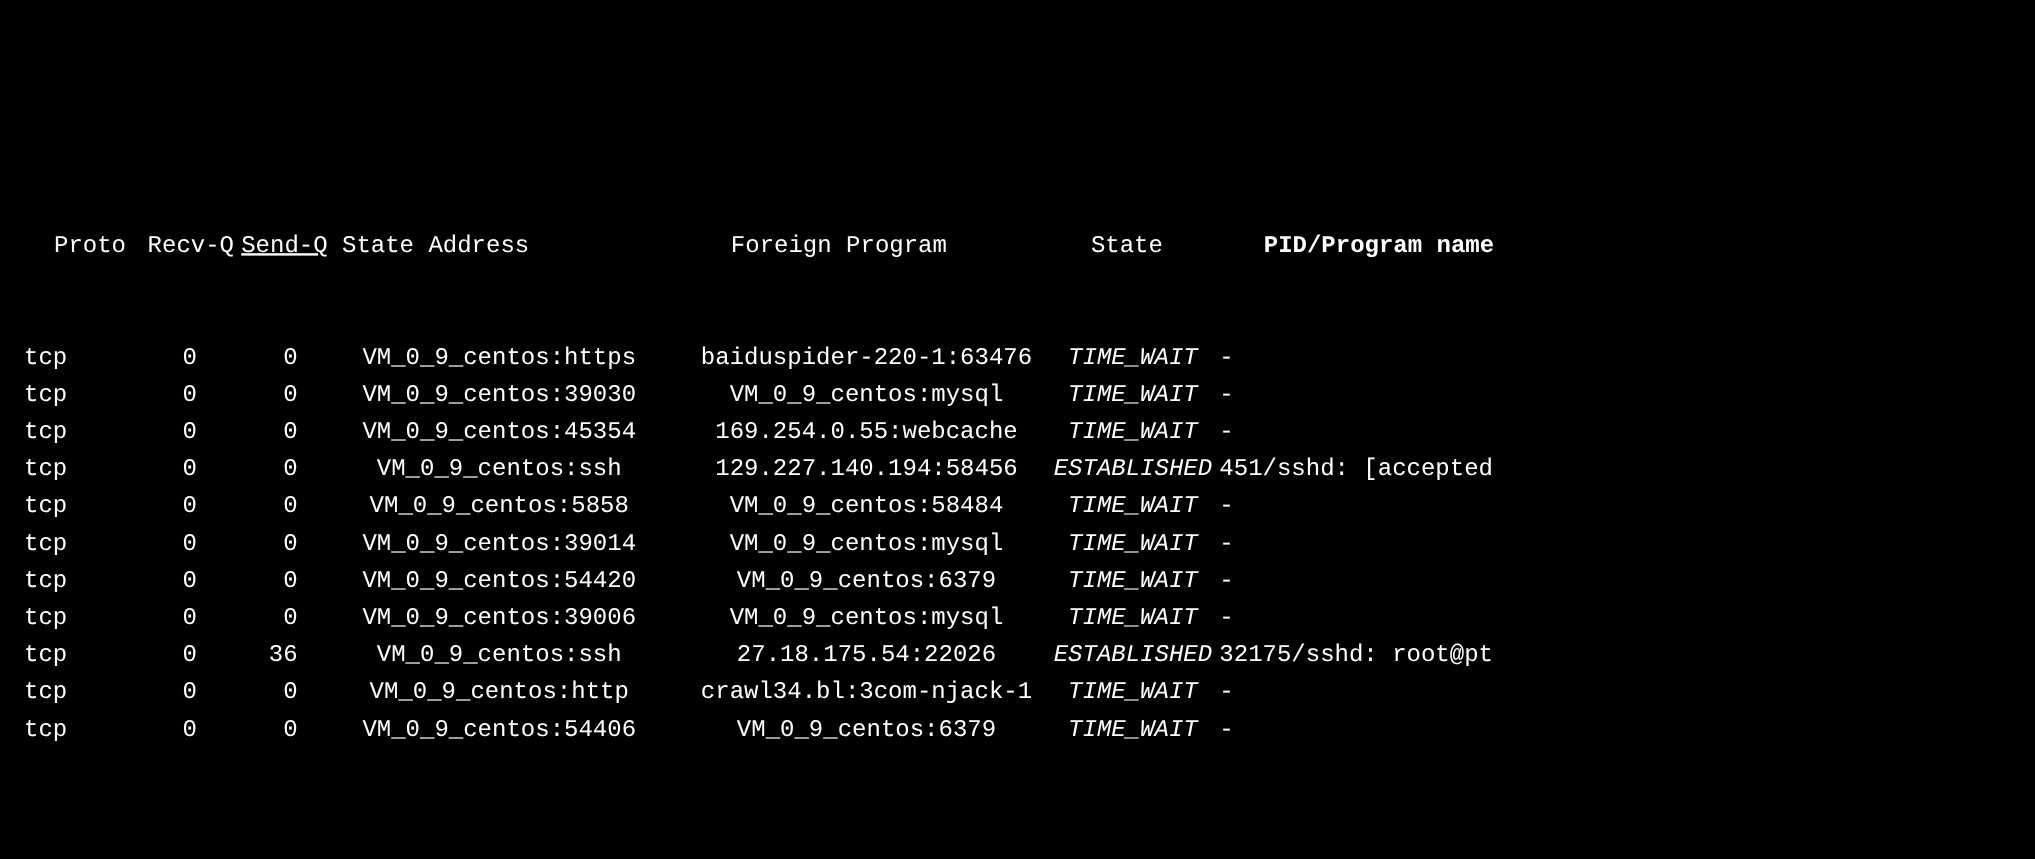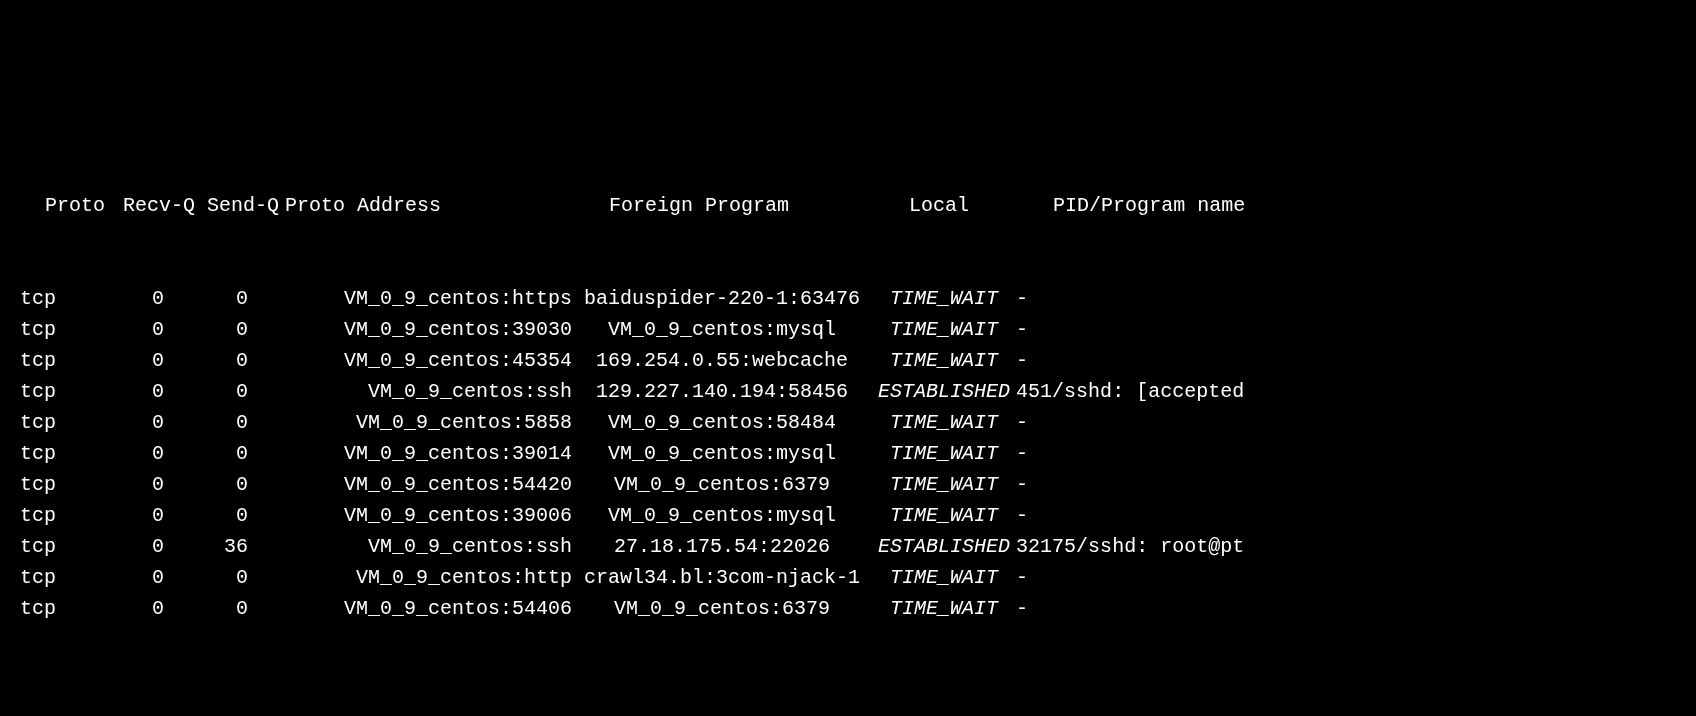--- a/index.html
+++ b/index.html
@@ -25,36 +25,36 @@
     }
     .header {
       display: block;
     }
     .row {
       display: block;
     }
     .col-proto { display: inline-block; width: 6ch; text-align: left; margin-left: 14px; }
     .col-recvq { display: inline-block; width: 6ch; text-align: right; }
     .col-sendq { display: inline-block; width: 7ch; text-align: right; }
-    .col-local { display: inline-block; width: 27ch; text-align: right; padding-left: 1ch; }
+    .col-local { display: inline-block; width: 27ch; text-align: center; padding-left: 1ch; }
     .col-foreign { display: inline-block; width: 25ch; text-align: center; }
     .col-state { display: inline-block; width: 12ch; text-align: center; font-style: italic; }
     .col-program { display: inline-block; text-align: left; }
     .hdr-proto { display: inline-block; width: 6ch; text-align: left; margin-left: 39px; }
     .hdr-recvq { display: inline-block; width: 7ch; text-align: center; }
-    .hdr-sendq { display: inline-block; width: 7ch; text-align: center; }
+    .hdr-sendq { display: inline-block; width: 7ch; text-align: left; text-decoration: underline; }
     .hdr-local { display: inline-block; width: 27ch; text-align: left; }
     .hdr-foreign { display: inline-block; width: 25ch; text-align: left; }
     .hdr-state { display: inline-block; width: 12ch; text-align: left; }
-    .hdr-program { display: inline-block; text-align: right; }
+    .hdr-program { display: inline-block; text-align: right; font-weight: bold; }
   </style>
 </head>
 <body>
 
 
 
 <div class="terminal">
-  <span class="header"><span class="hdr-proto">Proto</span><span class="hdr-recvq">Recv-Q</span><span class="hdr-sendq">Send-Q</span><span class="hdr-local">Proto Address</span><span class="hdr-foreign">Foreign Program</span><span class="hdr-state">Local</span><span class="hdr-program">PID/Program name</span></span>
+  <span class="header"><span class="hdr-proto">Proto</span><span class="hdr-recvq">Recv-Q</span><span class="hdr-sendq">Send-Q</span><span class="hdr-local">State Address</span><span class="hdr-foreign">Foreign Program</span><span class="hdr-state">State</span><span class="hdr-program">PID/Program name</span></span>
   <div id="rows-container"><span class="row"><span class="col-proto">tcp</span><span class="col-recvq">0</span><span class="col-sendq">0</span><span class="col-local">VM_0_9_centos:https</span><span class="col-foreign">baiduspider-220-1:63476</span><span class="col-state">TIME_WAIT</span><span class="col-program">-</span></span><span class="row"><span class="col-proto">tcp</span><span class="col-recvq">0</span><span class="col-sendq">0</span><span class="col-local">VM_0_9_centos:39030</span><span class="col-foreign">VM_0_9_centos:mysql</span><span class="col-state">TIME_WAIT</span><span class="col-program">-</span></span><span class="row"><span class="col-proto">tcp</span><span class="col-recvq">0</span><span class="col-sendq">0</span><span class="col-local">VM_0_9_centos:45354</span><span class="col-foreign">169.254.0.55:webcache</span><span class="col-state">TIME_WAIT</span><span class="col-program">-</span></span><span class="row"><span class="col-proto">tcp</span><span class="col-recvq">0</span><span class="col-sendq">0</span><span class="col-local">VM_0_9_centos:ssh</span><span class="col-foreign">129.227.140.194:58456</span><span class="col-state">ESTABLISHED</span><span class="col-program">451/sshd: [accepted</span></span><span class="row"><span class="col-proto">tcp</span><span class="col-recvq">0</span><span class="col-sendq">0</span><span class="col-local">VM_0_9_centos:5858</span><span class="col-foreign">VM_0_9_centos:58484</span><span class="col-state">TIME_WAIT</span><span class="col-program">-</span></span><span class="row"><span class="col-proto">tcp</span><span class="col-recvq">0</span><span class="col-sendq">0</span><span class="col-local">VM_0_9_centos:39014</span><span class="col-foreign">VM_0_9_centos:mysql</span><span class="col-state">TIME_WAIT</span><span class="col-program">-</span></span><span class="row"><span class="col-proto">tcp</span><span class="col-recvq">0</span><span class="col-sendq">0</span><span class="col-local">VM_0_9_centos:54420</span><span class="col-foreign">VM_0_9_centos:6379</span><span class="col-state">TIME_WAIT</span><span class="col-program">-</span></span><span class="row"><span class="col-proto">tcp</span><span class="col-recvq">0</span><span class="col-sendq">0</span><span class="col-local">VM_0_9_centos:39006</span><span class="col-foreign">VM_0_9_centos:mysql</span><span class="col-state">TIME_WAIT</span><span class="col-program">-</span></span><span class="row"><span class="col-proto">tcp</span><span class="col-recvq">0</span><span class="col-sendq">36</span><span class="col-local">VM_0_9_centos:ssh</span><span class="col-foreign">27.18.175.54:22026</span><span class="col-state">ESTABLISHED</span><span class="col-program">32175/sshd: root@pt</span></span><span class="row"><span class="col-proto">tcp</span><span class="col-recvq">0</span><span class="col-sendq">0</span><span class="col-local">VM_0_9_centos:http</span><span class="col-foreign">crawl34.bl:3com-njack-1</span><span class="col-state">TIME_WAIT</span><span class="col-program">-</span></span><span class="row"><span class="col-proto">tcp</span><span class="col-recvq">0</span><span class="col-sendq">0</span><span class="col-local">VM_0_9_centos:54406</span><span class="col-foreign">VM_0_9_centos:6379</span><span class="col-state">TIME_WAIT</span><span class="col-program">-</span></span></div>
 </div>
 
 
 
 
 </body></html>

